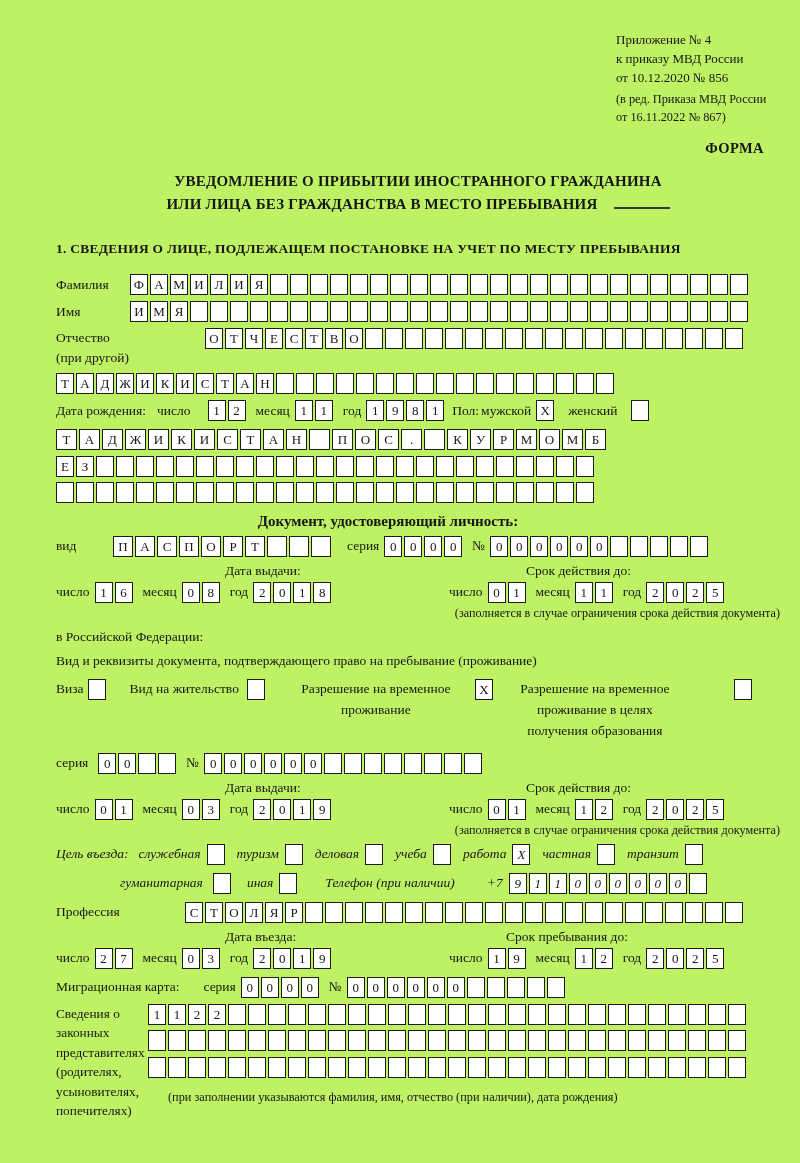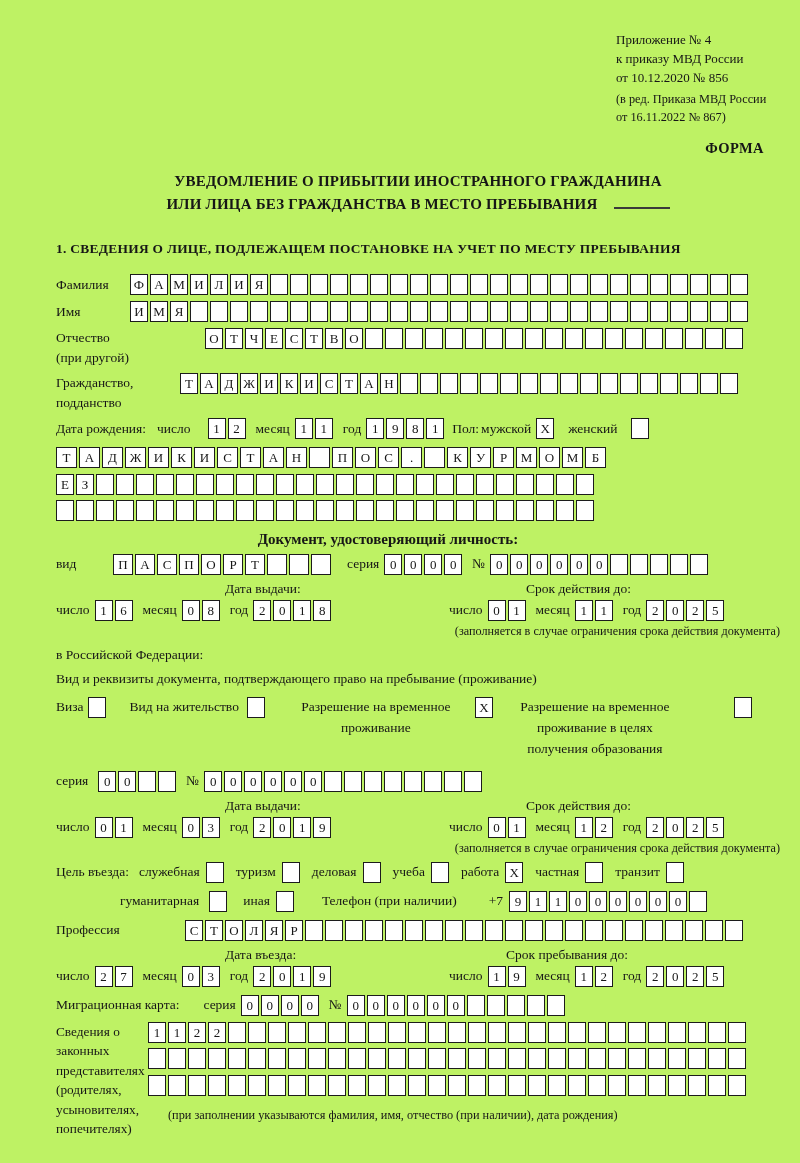--- a/index.html
+++ b/index.html
@@ -56,21 +56,21 @@
   .dp-right .dp-fields{margin-left:53px;}
   .dp-note{font-size:12.2px;text-align:right;margin-top:3px;}
   .center-bold{font-weight:bold;font-size:15px;text-align:center;margin:4px 60px 6px 0;}
   .intro{font-size:13.5px;line-height:24px;}
   
   .opt-row{display:flex;align-items:flex-start;margin:5px 0 12px;font-size:13.5px;}
   .opt{display:flex;align-items:flex-start;}
   .opt .olbl{line-height:21px;}
   .opt .cells{margin-left:8px;margin-top:1px;}
   .opt-wrap{text-align:center;line-height:21px;}
-  .purpose-row{display:flex;align-items:center;font-size:13.5px;margin-bottom:8px;white-space:nowrap;}
+  .purpose-row{display:flex;align-items:center;font-size:13.5px;margin-bottom:8px;white-space:nowrap;font-style:italic;}
   .purpose-row .plbl{margin:0 6px 0 10px;}
   .reps{display:flex;align-items:flex-start;font-size:13.3px;margin-top:2px;}
   .reps .lblcol{line-height:19.5px;}
   .reps-note{font-size:12.3px;margin-top:12px;margin-left:20px;white-space:nowrap;}
 </style>
 </head>
 <body>
 
 <div class="page">
 
@@ -195,24 +195,20 @@
         <span class="cell"></span>
         <span class="cell"></span>
         <span class="cell"></span>
         <span class="cell"></span>
         <span class="cell"></span>
         <span class="cell"></span>
       </div>
   </div>
 
   <div class="row top">
-    <div class="lblcol w124">
-      <div>Гражданство,</div>
-      <div>подданство</div>
-    </div>
     <div class="cells">
         <span class="cell">Т</span>
         <span class="cell">А</span>
         <span class="cell">Д</span>
         <span class="cell">Ж</span>
         <span class="cell">И</span>
         <span class="cell">К</span>
         <span class="cell">И</span>
         <span class="cell">С</span>
         <span class="cell">Т</span>

